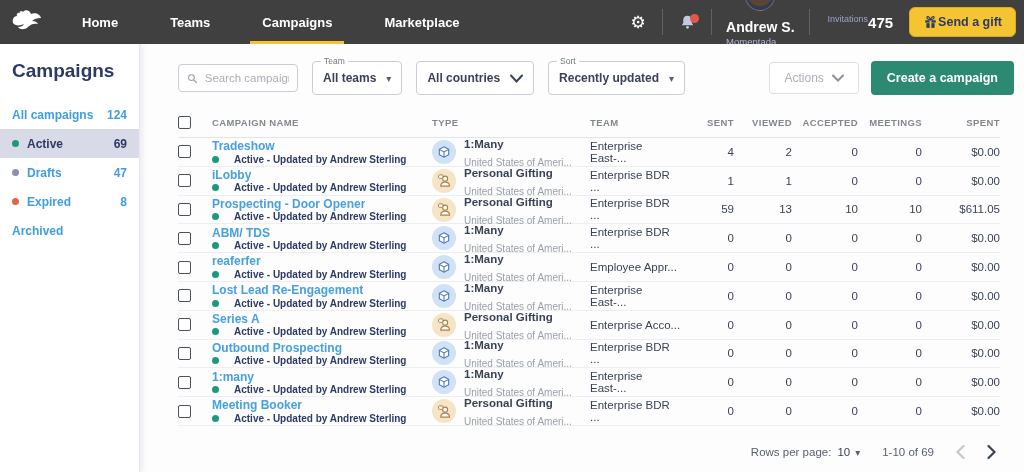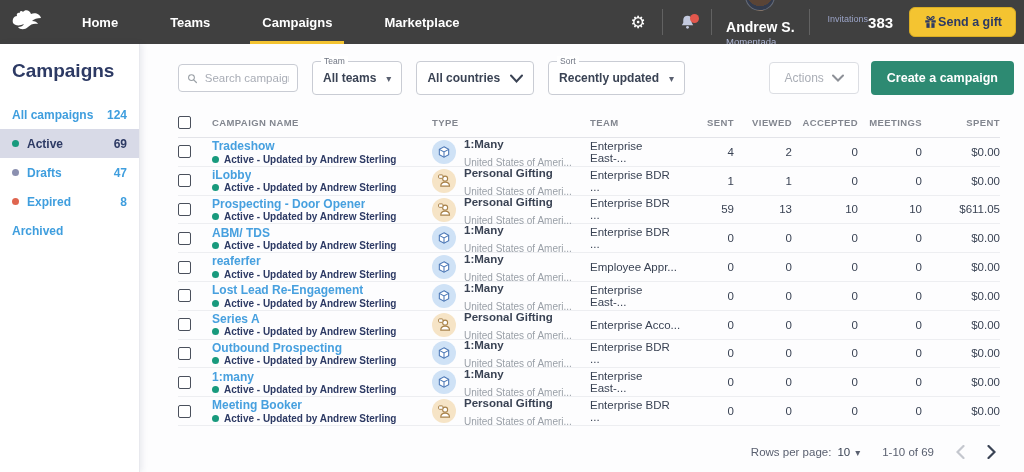--- a/index.html
+++ b/index.html
@@ -77,21 +77,21 @@
   .col-check { width:34px; display:flex; align-items:center; }
   .checkbox { width:13px; height:13px; border:1.6px solid #4a505c; border-radius:2px; background:#fff; cursor:pointer; }
   .col-name { flex:1; min-width:0; }
   .col-type { width:158px; display:flex; align-items:center; gap:8px; }
   .col-team { width:92px; font-size:11.5px; color:#3a4354; }
   .col-num { width:52px; text-align:right; font-size:11.5px; color:#3a4354; }
   .col-num.w58{width:58px} .col-num.w66{width:66px} .col-num.w64{width:64px} .col-num.w78{width:78px}
   .thead .col-num, .thead .col-team, .thead .col-type, .thead .col-name { color:#82868f; font-size:9.5px; }
   .c-name-link { color:#47a0df; font-size:12px; font-weight:bold; line-height:1.2; cursor:pointer;
     white-space:nowrap; overflow:hidden; text-overflow:ellipsis; display:block; width:fit-content; max-width:100%; }
-  .c-status { display:flex; align-items:center; gap:5px; font-size:10px; font-weight:bold; color:#2d3a64; }
+  .c-status { display:flex; align-items:center; gap:15px; font-size:10px; font-weight:bold; color:#2d3a64; }
   .c-status .sdot { width:7px; height:7px; border-radius:50%; background:#189a7d; flex-shrink:0; }
   .type-circle { width:24px; height:24px; border-radius:50%; display:flex; align-items:center;
     justify-content:center; flex-shrink:0; }
   .type-circle.blue { background:#cfe2f6; }
   .type-circle.orange { background:#f6e4c6; }
   .type-text { min-width:0; }
   .type-title { font-size:11.5px; font-weight:bold; color:#3a4354; line-height:1.25; white-space:nowrap; }
   .type-sub { font-size:10px; color:#9aa0a8; white-space:nowrap; overflow:hidden; text-overflow:ellipsis; }
 
   
@@ -139,21 +139,21 @@
           <div class="user-name">Andrew S.</div>
           <div class="user-org">Momentada</div>
         </div>
         <svg width="12" height="8" viewBox="0 0 12 8">
           <polyline points="1,1.5 6,6.5 11,1.5" fill="none" stroke="#ffffff" stroke-width="2.2" stroke-linecap="round"></polyline>
         </svg>
       </div>
       <div class="nav-divider"></div>
       <div class="invites">
         <span class="invites-label">Invitations</span>
-        <span class="invites-count">383</span>
+        <span class="invites-count">475</span>
       </div>
       <button class="send-gift-btn">
         <svg width="15" height="14" viewBox="0 0 24 24">
           <rect x="3" y="9" width="18" height="4" fill="#2d3a64"></rect>
           <rect x="5" y="14" width="14" height="8" fill="#2d3a64"></rect>
           <rect x="10.5" y="8" width="3" height="14" fill="#f4c431"></rect>
           <path d="M12 8 C8 8 5 6 6 3.5 C7 1.5 10 2.5 12 8 C14 2.5 17 1.5 18 3.5 C19 6 16 8 12 8 Z" fill="none" stroke="#2d3a64" stroke-width="2"></path>
         </svg>
         <span>Send a gift</span>
       </button>

